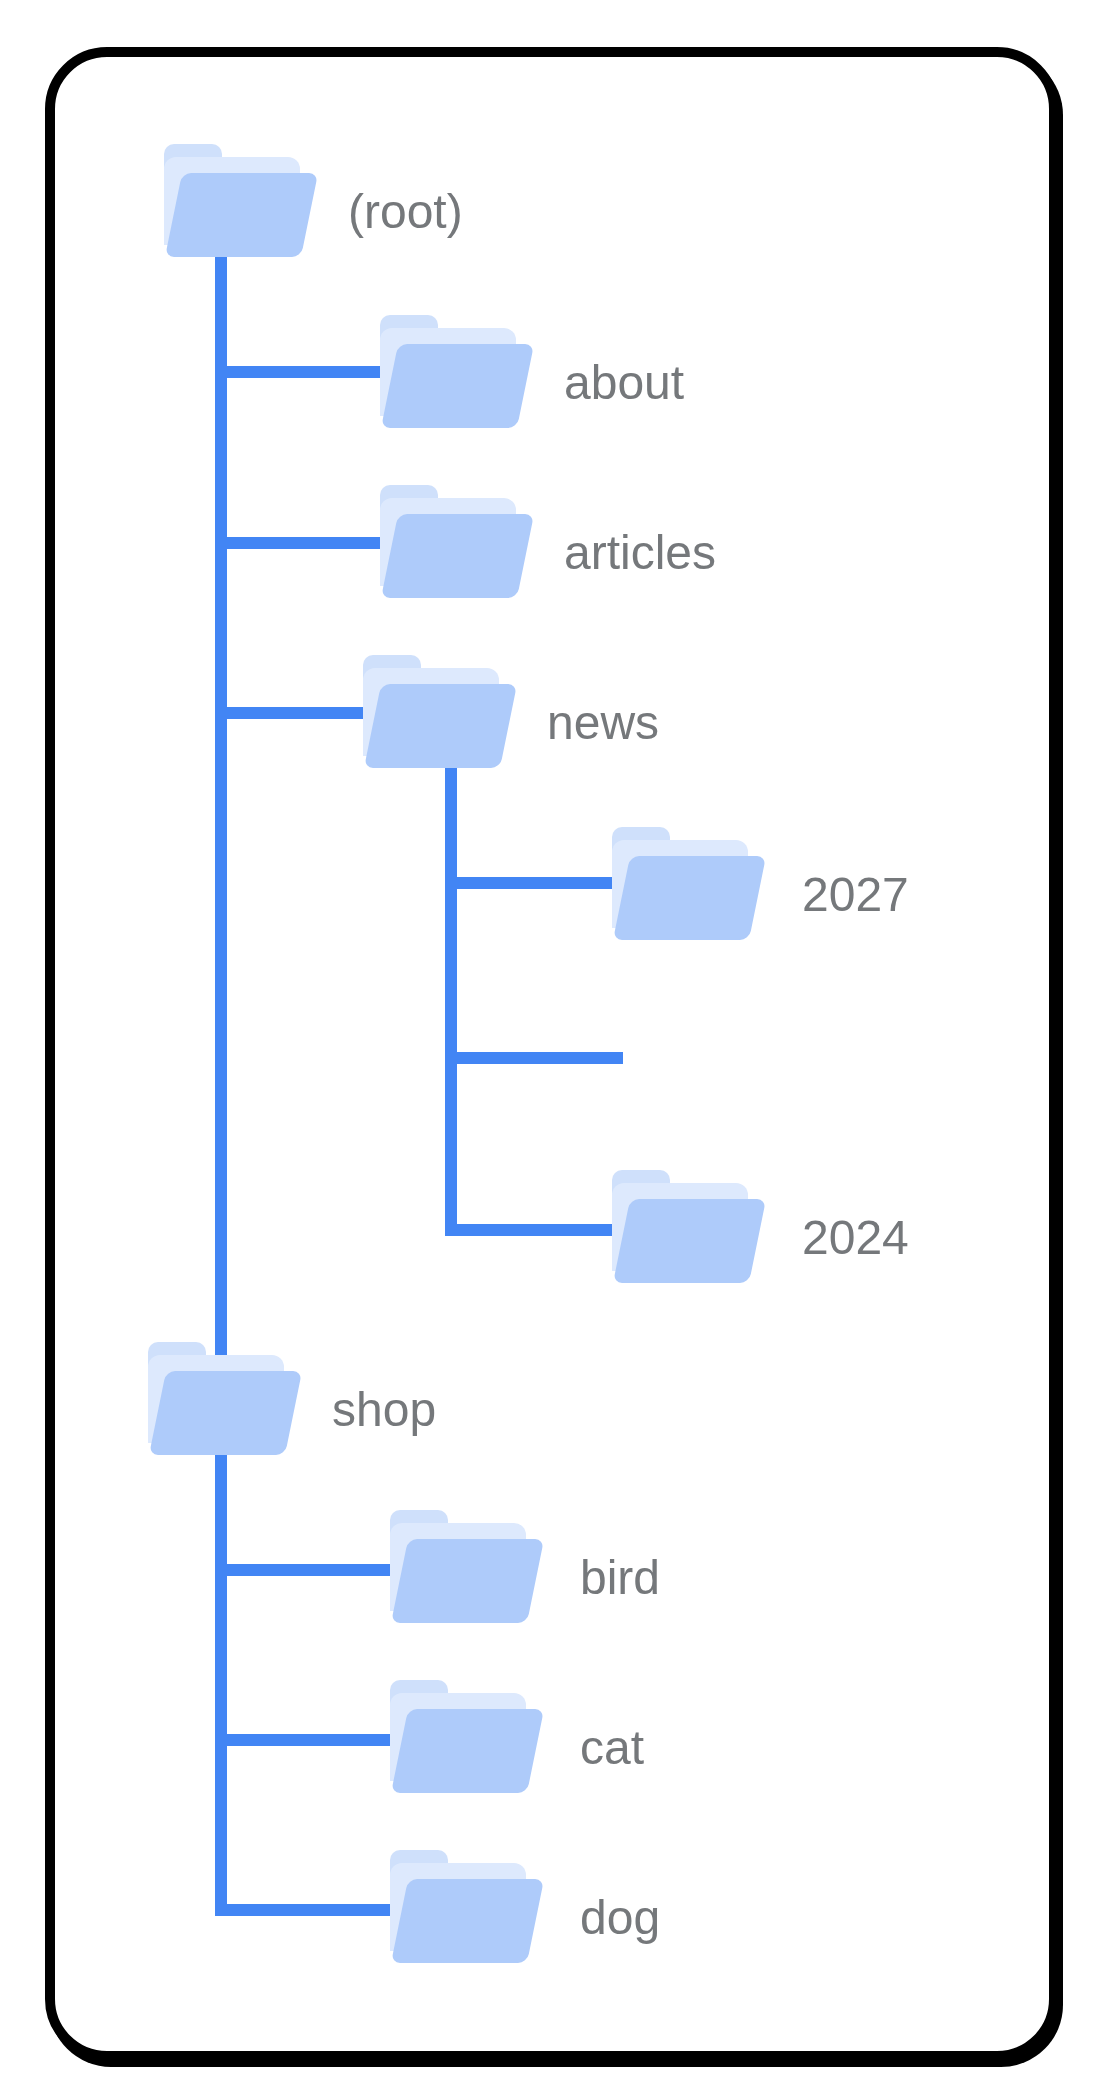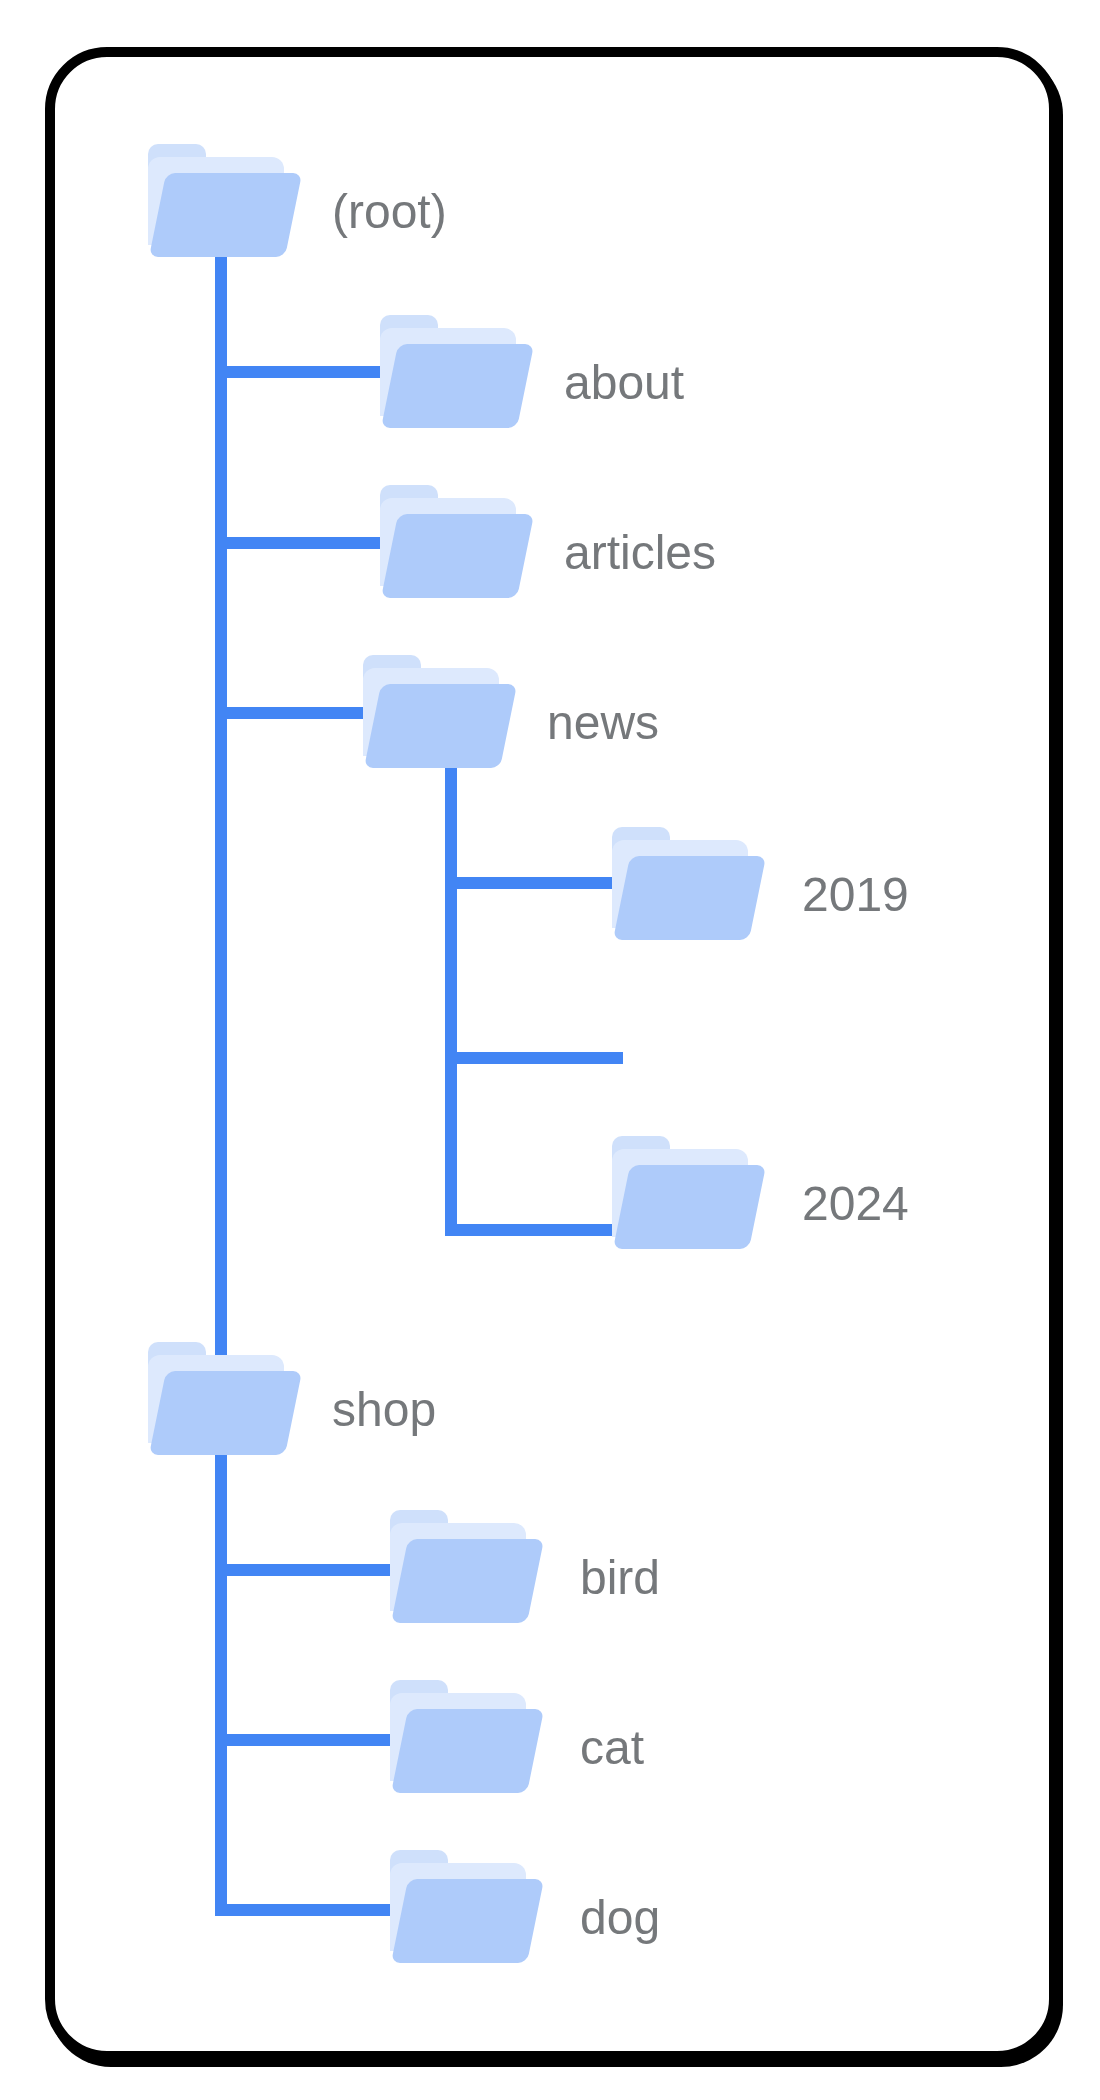--- a/index.html
+++ b/index.html
@@ -67,21 +67,21 @@
     <div class="connector h" style="left:160px;top:480px;width:176px;"></div>
     <div class="connector h" style="left:160px;top:650px;width:176px;"></div>
     <div class="connector v" style="left:390px;top:703px;height:476px;"></div>
     <div class="connector h" style="left:390px;top:820px;width:178px;"></div>
     <div class="connector h" style="left:390px;top:995px;width:178px;"></div>
     <div class="connector h" style="left:390px;top:1167px;width:178px;"></div>
     <div class="connector h" style="left:160px;top:1507px;width:186px;"></div>
     <div class="connector h" style="left:160px;top:1677px;width:186px;"></div>
     <div class="connector h" style="left:160px;top:1847px;width:186px;"></div>
 
-    <div class="node" style="left:93px;top:87px;">
+    <div class="node" style="left:109px;top:87px;">
       <div class="folder">
         <div class="tab"></div>
         <div class="back"></div>
         <div class="front"></div>
       </div>
       <span class="label">(root)</span>
     </div>
 
     <div class="node" style="left:325px;top:258px;padding-left:23px;">
       <div class="folder">
@@ -109,25 +109,25 @@
       </div>
       <span class="label">news</span>
     </div>
 
     <div class="node grandchild" style="left:557px;top:770px;">
       <div class="folder">
         <div class="tab"></div>
         <div class="back"></div>
         <div class="front"></div>
       </div>
-      <span class="label">2019</span>
+      <span class="label">2027</span>
     </div>
 
 
-    <div class="node grandchild" style="left:557px;top:1079px;">
+    <div class="node grandchild" style="left:557px;top:1113px;">
       <div class="folder">
         <div class="tab"></div>
         <div class="back"></div>
         <div class="front"></div>
       </div>
       <span class="label">2024</span>
     </div>
 
     <div class="node" style="left:93px;top:1285px;">
       <div class="folder">

